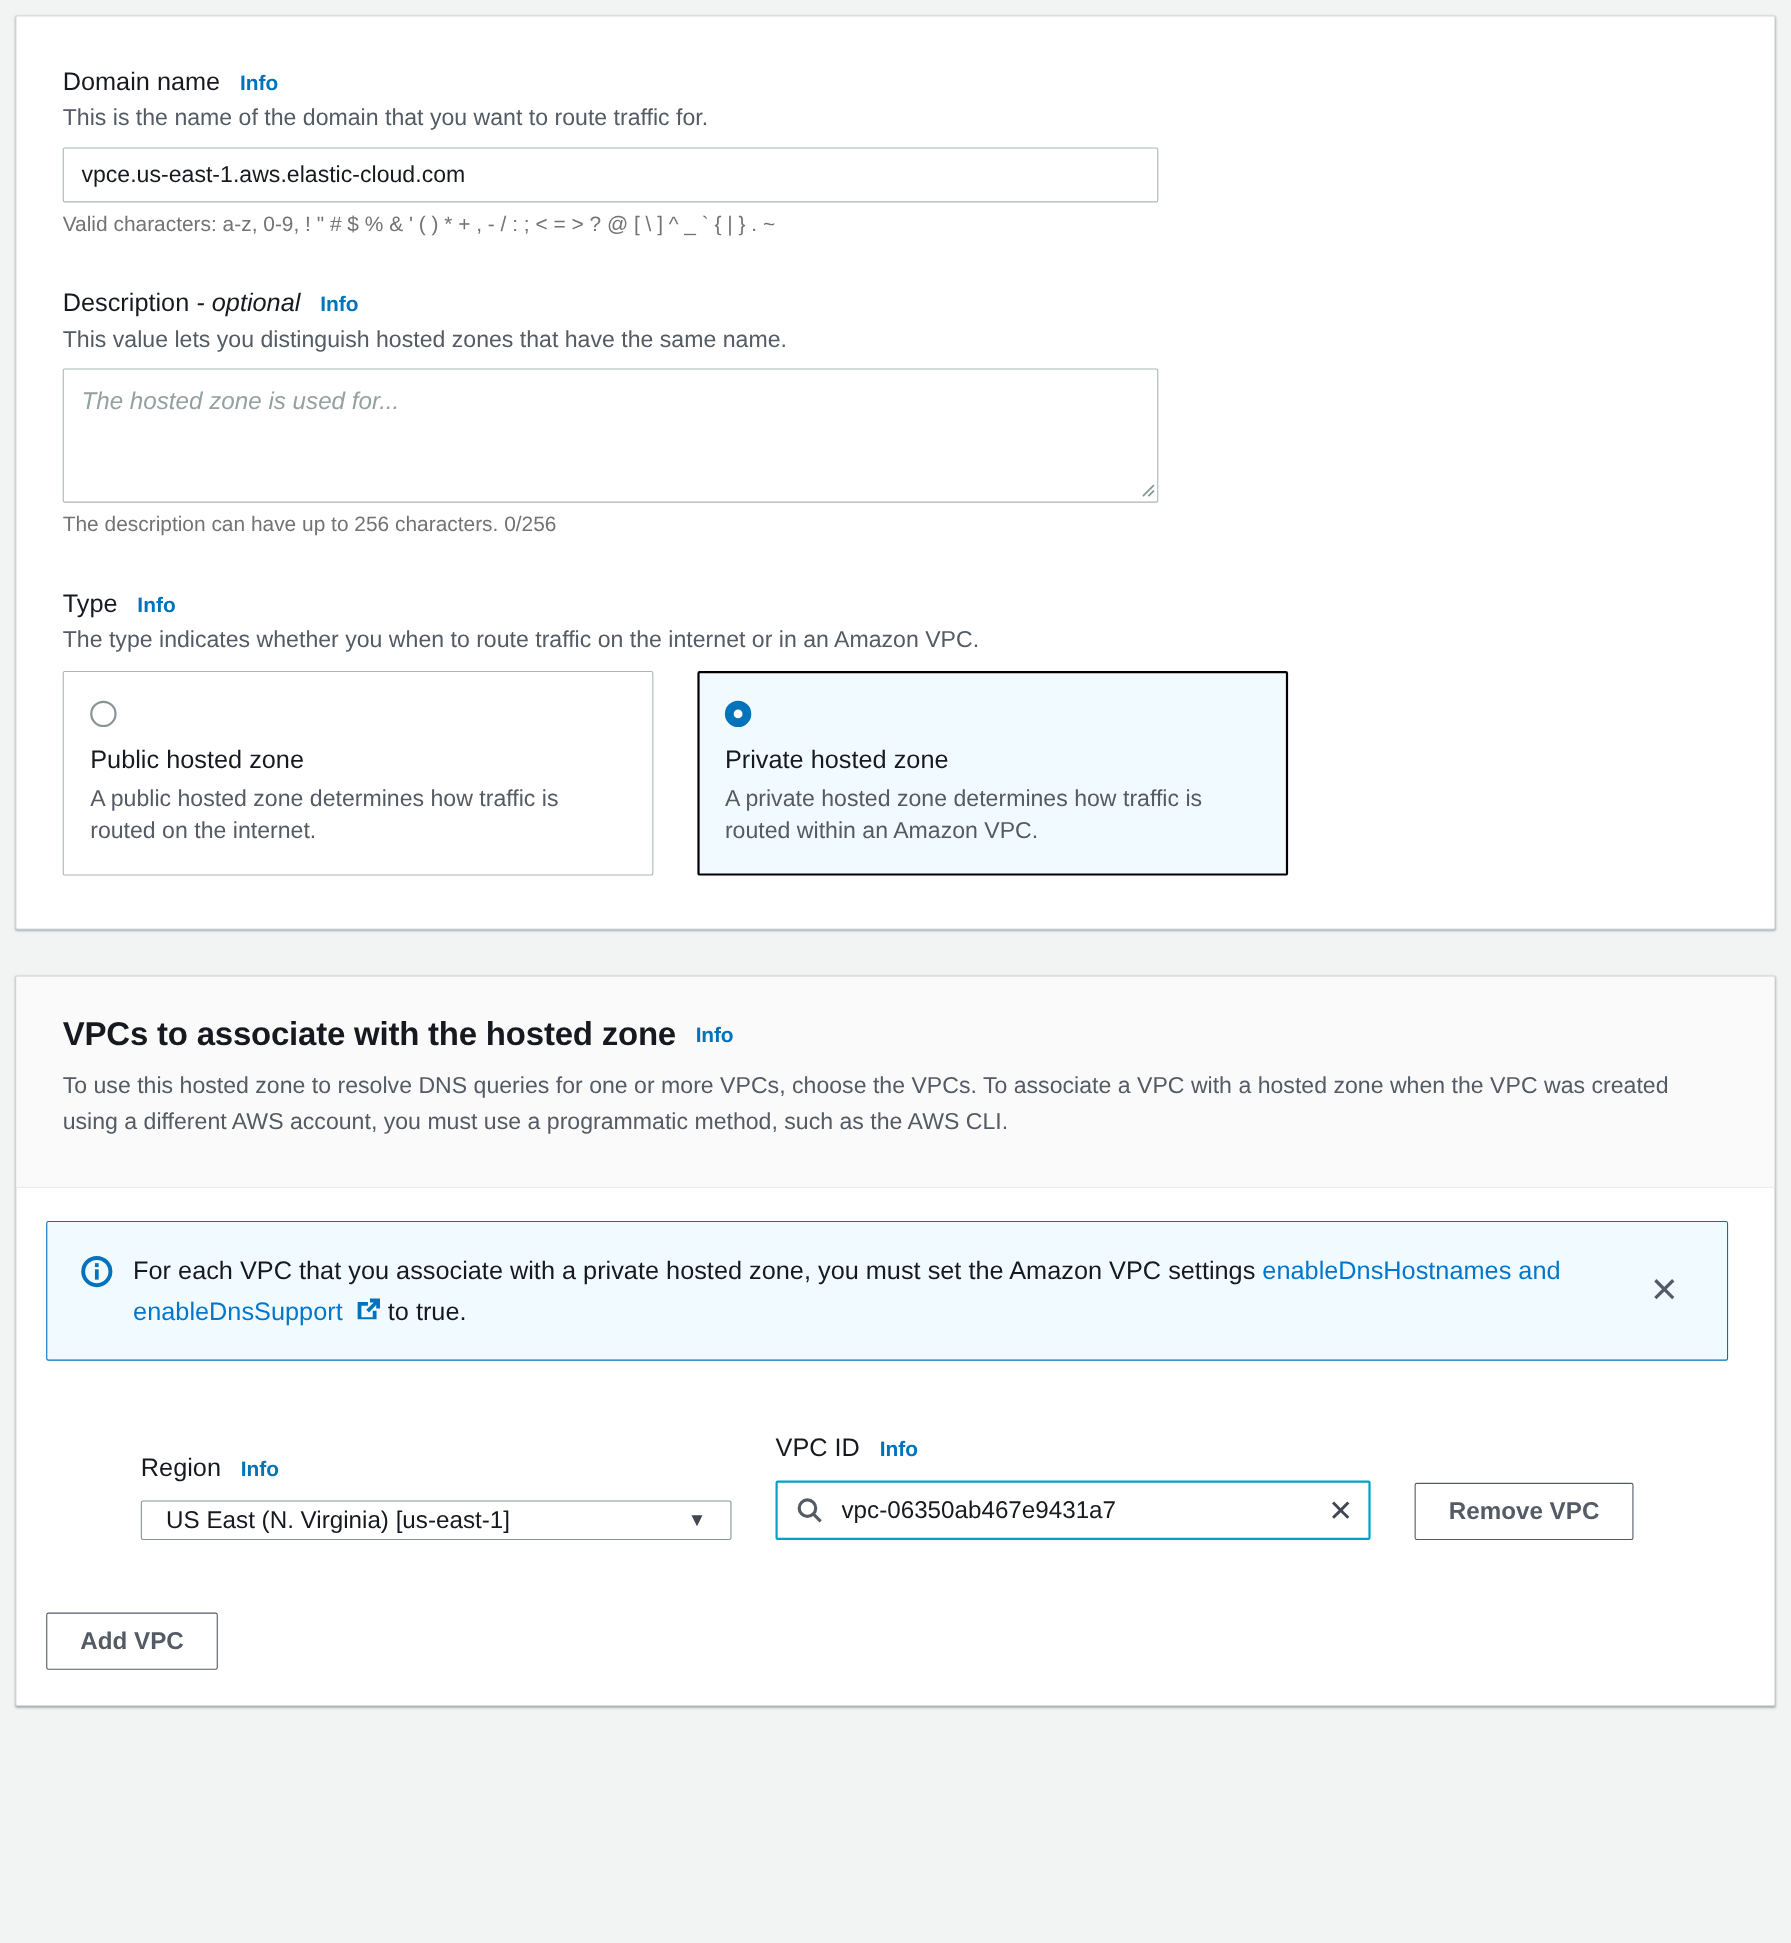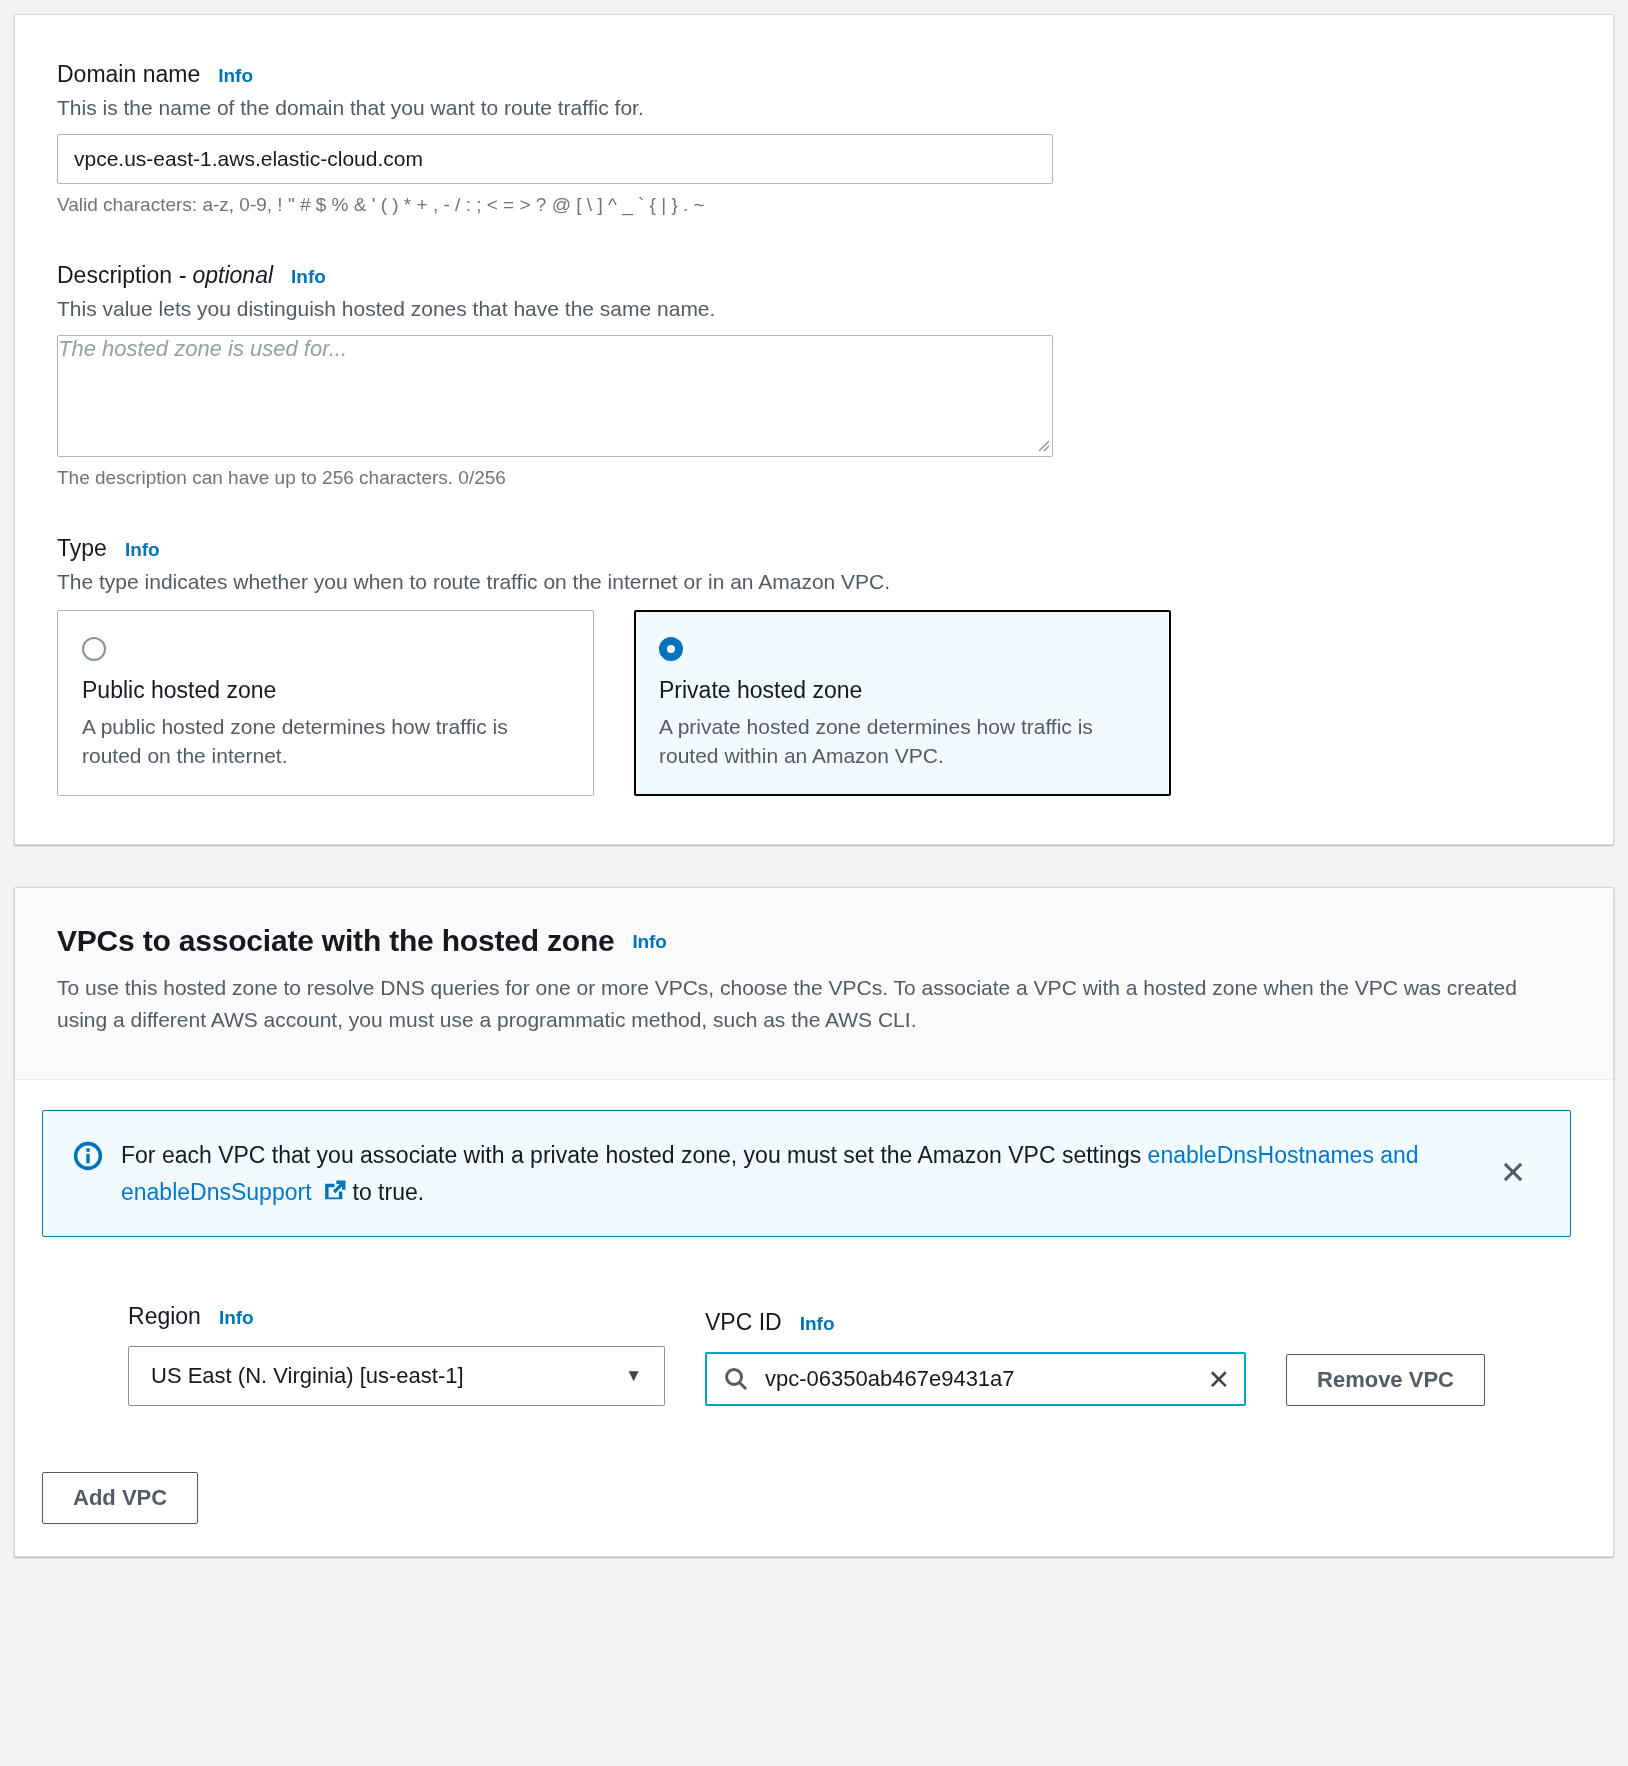--- a/index.html
+++ b/index.html
@@ -73,20 +73,21 @@
   .textarea-wrap { position: relative; width: 996px; margin-top: 14px; }
   textarea.text-area {
     width: 996px;
     height: 122px;
     border: 1px solid #aab7b8;
     border-radius: 2px;
     background: #fff;
     font-family: "Liberation Sans", sans-serif;
     font-size: 22px;
     color: #16191f;
+    padding: 16px;
     resize: none;
     display: block;
   }
   textarea.text-area::placeholder { color: #95a0a1; font-style: italic; }
   .resize-grip { position: absolute; right: 3px; bottom: 5px; pointer-events: none; }
 
   .tiles { display: flex; gap: 40px; margin-top: 16px; }
   .tile {
     width: 537px;
     min-height: 150px;
@@ -131,21 +132,21 @@
   .alert-close {
     flex: none;
     background: none; border: none; cursor: pointer;
     padding: 4px; margin: 18px 14px 0 20px;
     line-height: 0;
   }
 
   .vpc-row { display: flex; align-items: flex-end; gap: 40px; margin-top: 66px; justify-content: center; }
   .vpc-col .label-row { margin-bottom: 16px; }
   .select-box {
-    width: 537px; height: 60px;
+    width: 537px; height: 36px;
     border: 1px solid #879596;
     border-radius: 2px;
     background: #fff;
     display: flex; align-items: center; justify-content: space-between;
     padding: 0 22px;
     font-size: 22px; color: #16191f;
     cursor: pointer;
   }
   .caret { font-size: 17px; color: #414750; }
   .search-wrap { position: relative; width: 541px; }

